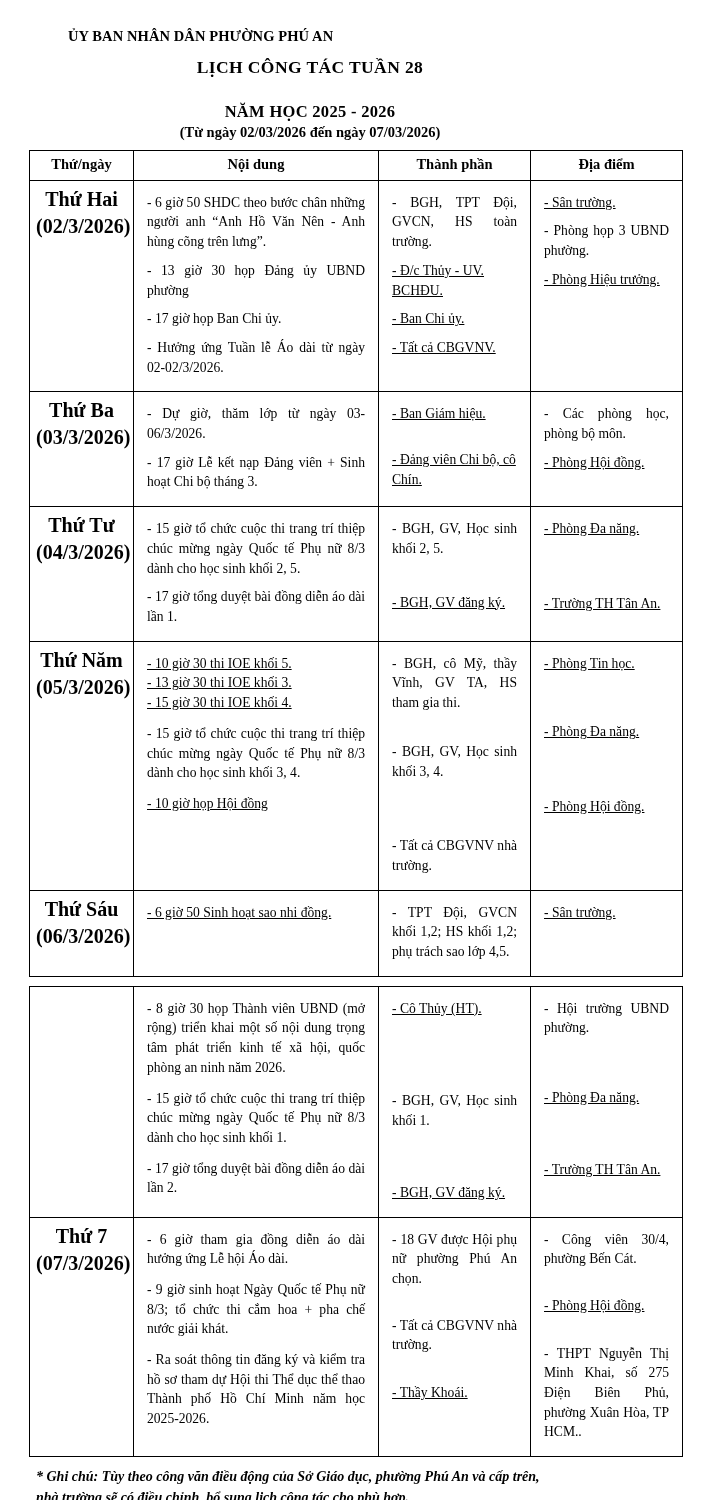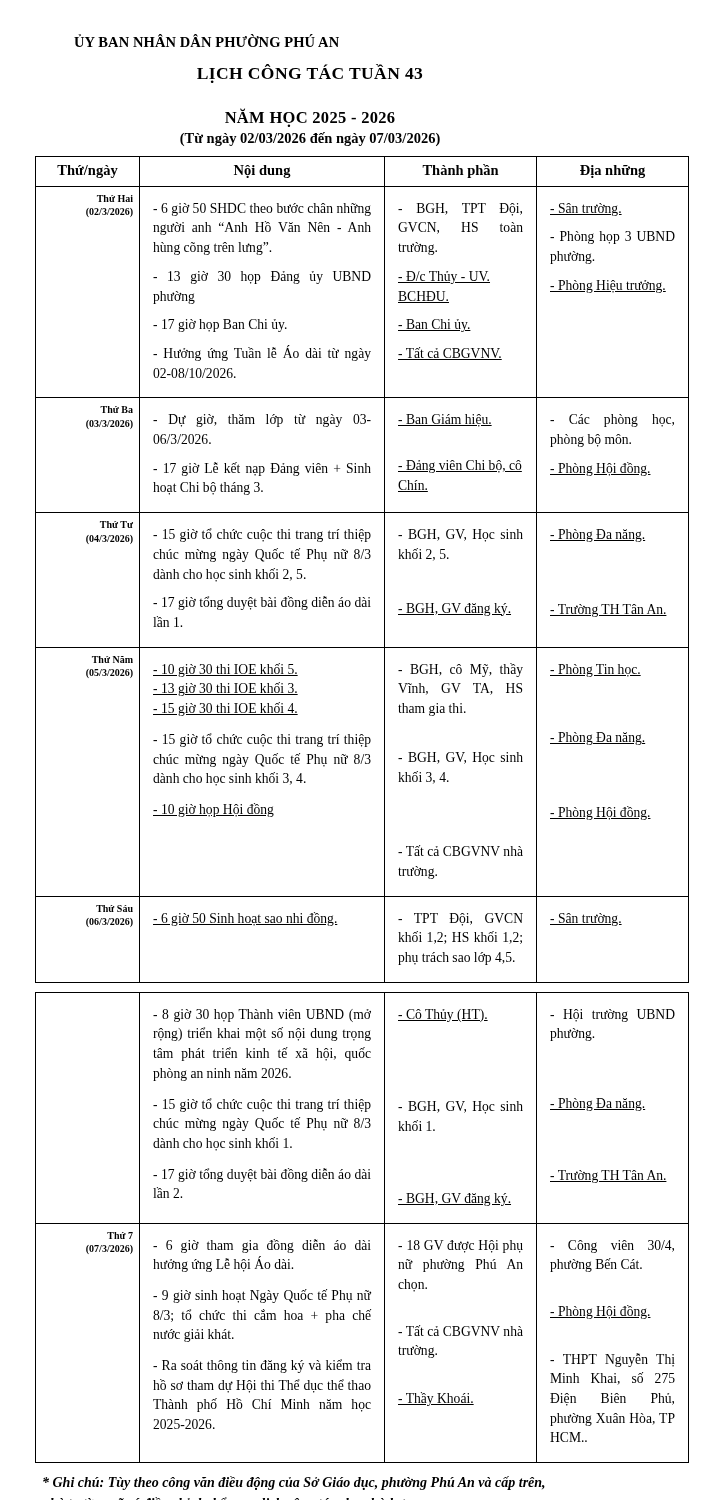--- a/index.html
+++ b/index.html
@@ -12,21 +12,21 @@
     height: 1500px;
     font-family: "Liberation Serif", "DejaVu Serif", serif;
     color: #000000;
     overflow: hidden;
   }
   .page {
     position: relative;
     width: 620px;
     height: 1500px;
     box-sizing: border-box;
-    padding: 8px;
+    padding: 2px;
   }
 
   
   .org-block {
     padding: 26px 0 0 66px;
     line-height: 1.18;
   }
   .org-line1 {
     font-size: 14.5px;
     font-weight: bold;
@@ -85,24 +85,24 @@
 
   thead th {
     text-align: center;
     font-weight: bold;
     font-size: 14.5px;
     padding: 3px 4px 4px 4px;
     vertical-align: middle;
   }
 
   td.day-cell {
-    text-align: right;
+    text-align: center;
     vertical-align: middle;
     font-weight: bold;
-    font-size: 10px;
+    font-size: 20px;
     line-height: 1.35;
     padding: 6px 2px;
   }
   td.day-cell .dname { display: block; white-space: nowrap; }
   td.day-cell .ddate { display: block; white-space: nowrap; }
 
   .items { margin: 7px; }
   .item {
     font-size: 13.6px;
     line-height: 1.45;
@@ -178,54 +178,54 @@
 </head>
 <body>
 
 <div class="page">
 
   <div class="org-block">
     <div class="org-line1">ỦY BAN NHÂN DÂN PHƯỜNG PHÚ AN</div>
   </div>
 
   <div class="doc-title">
-    <div class="t1">LỊCH CÔNG TÁC TUẦN 43</div>
+    <div class="t1">LỊCH CÔNG TÁC TUẦN 28</div>
     <div class="t2">NĂM HỌC 2025 - 2026</div>
     <div class="t3">(Từ ngày 02/03/2026 đến ngày 07/03/2026)</div>
   </div>
 
   <div class="tbl-wrap">
     <table class="sched first">
       <colgroup>
         <col class="c-day">
           <col class="c-content">
           <col class="c-people">
           <col class="c-place">
       </colgroup>
       <thead>
         <tr>
           <th>Thứ/ngày</th>
           <th>Nội dung</th>
           <th>Thành phần</th>
-          <th>Địa những</th>
+          <th>Địa điểm</th>
         </tr>
       </thead>
       <tbody>
 
         <tr>
           <td class="day-cell">
             <span class="dname">Thứ Hai</span>
             <span class="ddate">(02/3/2026)</span>
           </td>
           <td>
             <div class="items">
               <div class="item">- 6 giờ 50 SHDC theo bước chân những người anh “Anh Hồ Văn Nên - Anh hùng cõng trên lưng”.</div>
               <div class="item">- 13 giờ 30 họp Đảng ủy UBND phường</div>
               <div class="item">- 17 giờ họp Ban Chi ủy.</div>
-              <div class="item">- Hưởng ứng Tuần lễ Áo dài từ ngày 02-08/10/2026.</div>
+              <div class="item">- Hưởng ứng Tuần lễ Áo dài từ ngày 02-02/3/2026.</div>
             </div>
           </td>
           <td>
             <div class="items">
               <div class="item">- BGH, TPT Đội, GVCN, HS toàn trường.</div>
               <div class="item nojust">- Đ/c Thủy - UV. BCHĐU.</div>
               <div class="item nojust">- Ban Chi ủy.</div>
               <div class="item nojust">- Tất cả CBGVNV.</div>
             </div>
           </td>

